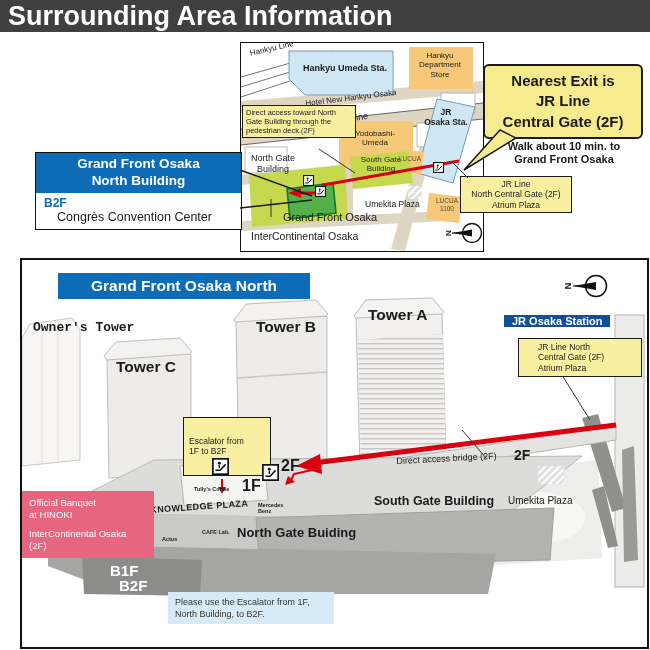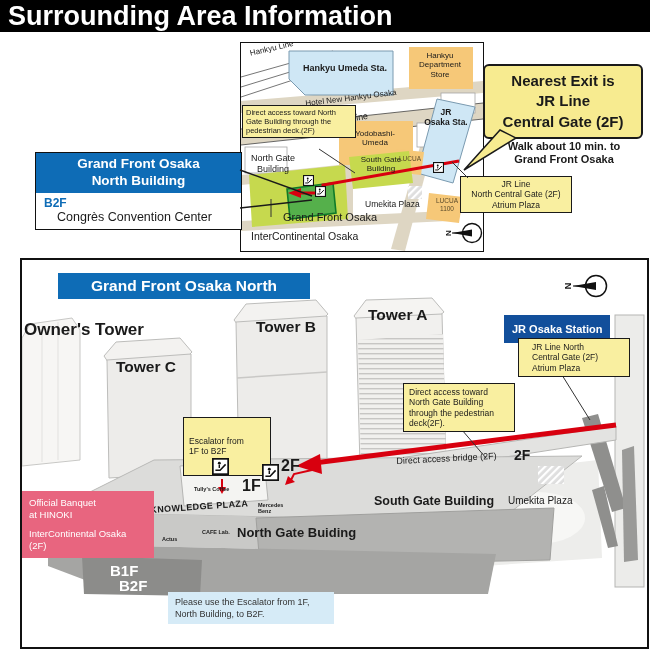--- a/index.html
+++ b/index.html
@@ -7,21 +7,21 @@
          font-family:"Liberation Sans",sans-serif;}
   .abs{position:absolute;}
   .lbl{font-family:"Liberation Sans",sans-serif;color:#1a1a1a;line-height:1.18;}
   .pre{white-space:pre-line;}
   .b{font-weight:bold;}
   .ctr{text-align:center;}
   .w{color:#fff;}
   .ybox{background:#f9efa0;border:1px solid #1a1a1a;color:#1a1a1a;
         font-family:"Liberation Sans",sans-serif;line-height:1.22;}
   .bluebar{background:#0e6cb6;color:#fff;font-weight:bold;text-align:center;}
-  #hdr{left:0;top:0;width:650px;height:32px;background:#000000;}
+  #hdr{left:0;top:0;width:650px;height:32px;background:#404040;}
   #hdr .t{position:absolute;left:8px;top:1px;color:#fff;font-weight:bold;font-size:27px;letter-spacing:0px;}
   #mapbox{left:240px;top:42px;width:242px;height:208px;border:1px solid #111;background:#fff;}
   #diagram{left:20px;top:258px;width:625px;height:387px;border:2px solid #111;background:#fff;}
   svg{display:block;}
   .esc-ic{line-height:0;}
 </style>
 </head>
 <body>
 
 <svg width="0" height="0" style="position:absolute" aria-hidden="true">
@@ -205,33 +205,29 @@
       <g transform="translate(548,12)">
         <line x1="3" y1="14" x2="36" y2="14" stroke="#111" stroke-width="1"></line>
         <circle cx="26" cy="14" r="10.5" fill="#fff" stroke="#111" stroke-width="1.5"></circle>
         <polygon points="3,14 26,10 26,18" fill="#111"></polygon>
         <text x="-2" y="14" transform="rotate(-90 -2 14)" font-size="9" font-weight="bold" text-anchor="middle" dominant-baseline="central" fill="#111">N</text>
       </g>
     </svg>
 
     <div class="abs bluebar" style="left:36px;top:13px;width:252px;height:26px;line-height:26px;font-size:15.5px;">Grand Front Osaka North Building</div>
 
-    <span class="abs lbl b" style="left:2px;top:60px;font-size:17px;">Owner's Tower</span>
+    <span class="abs lbl b" style="left:11px;top:60px;font-size:13px;font-family:Liberation Mono, monospace;">Owner's Tower</span>
     <span class="abs lbl b" style="left:94px;top:98px;font-size:15.5px;">Tower C</span>
     <span class="abs lbl b" style="left:234px;top:58px;font-size:15.5px;">Tower B</span>
     <span class="abs lbl b" style="left:346px;top:46px;font-size:15.5px;">Tower A</span>
 
-    <div class="abs w b" style="left:482px;top:55px;background:#124f9b;font-size:11px;padding:8px 8px;">JR Osaka Station</div>
-    <div class="abs ybox pre" style="left:496px;top:78px;width:84px;font-size:8.5px;padding:3px 13px;">JR Line North
+    <div class="abs w b" style="left:482px;top:55px;background:#124f9b;font-size:11px;padding:0 8px;">JR Osaka Station</div>
+    <div class="abs ybox pre" style="left:496px;top:78px;width:84px;font-size:8.5px;padding:3px 19px;">JR Line North
 Central Gate (2F)
 Atrium Plaza</div>
-    <div class="abs ybox pre" style="left:381px;top:123px;width:100px;font-size:8.5px;padding:3px 5px;">Direct access toward
-North Gate Building
-through the pedestrian
-deck(2F).</div>
     <div class="abs ybox pre" style="left:161px;top:157px;width:76px;font-size:8.5px;padding:18px 5px;">Escalator from
 1F to B2F</div>
 
     <span class="abs esc-ic" style="left:190px;top:198px;">
       <svg width="17" height="17" viewBox="0 0 20 20">
           <use href="#escg"></use>
         </svg>
     </span>
     <span class="abs esc-ic" style="left:240px;top:204px;">
       <svg width="17" height="17" viewBox="0 0 20 20">

